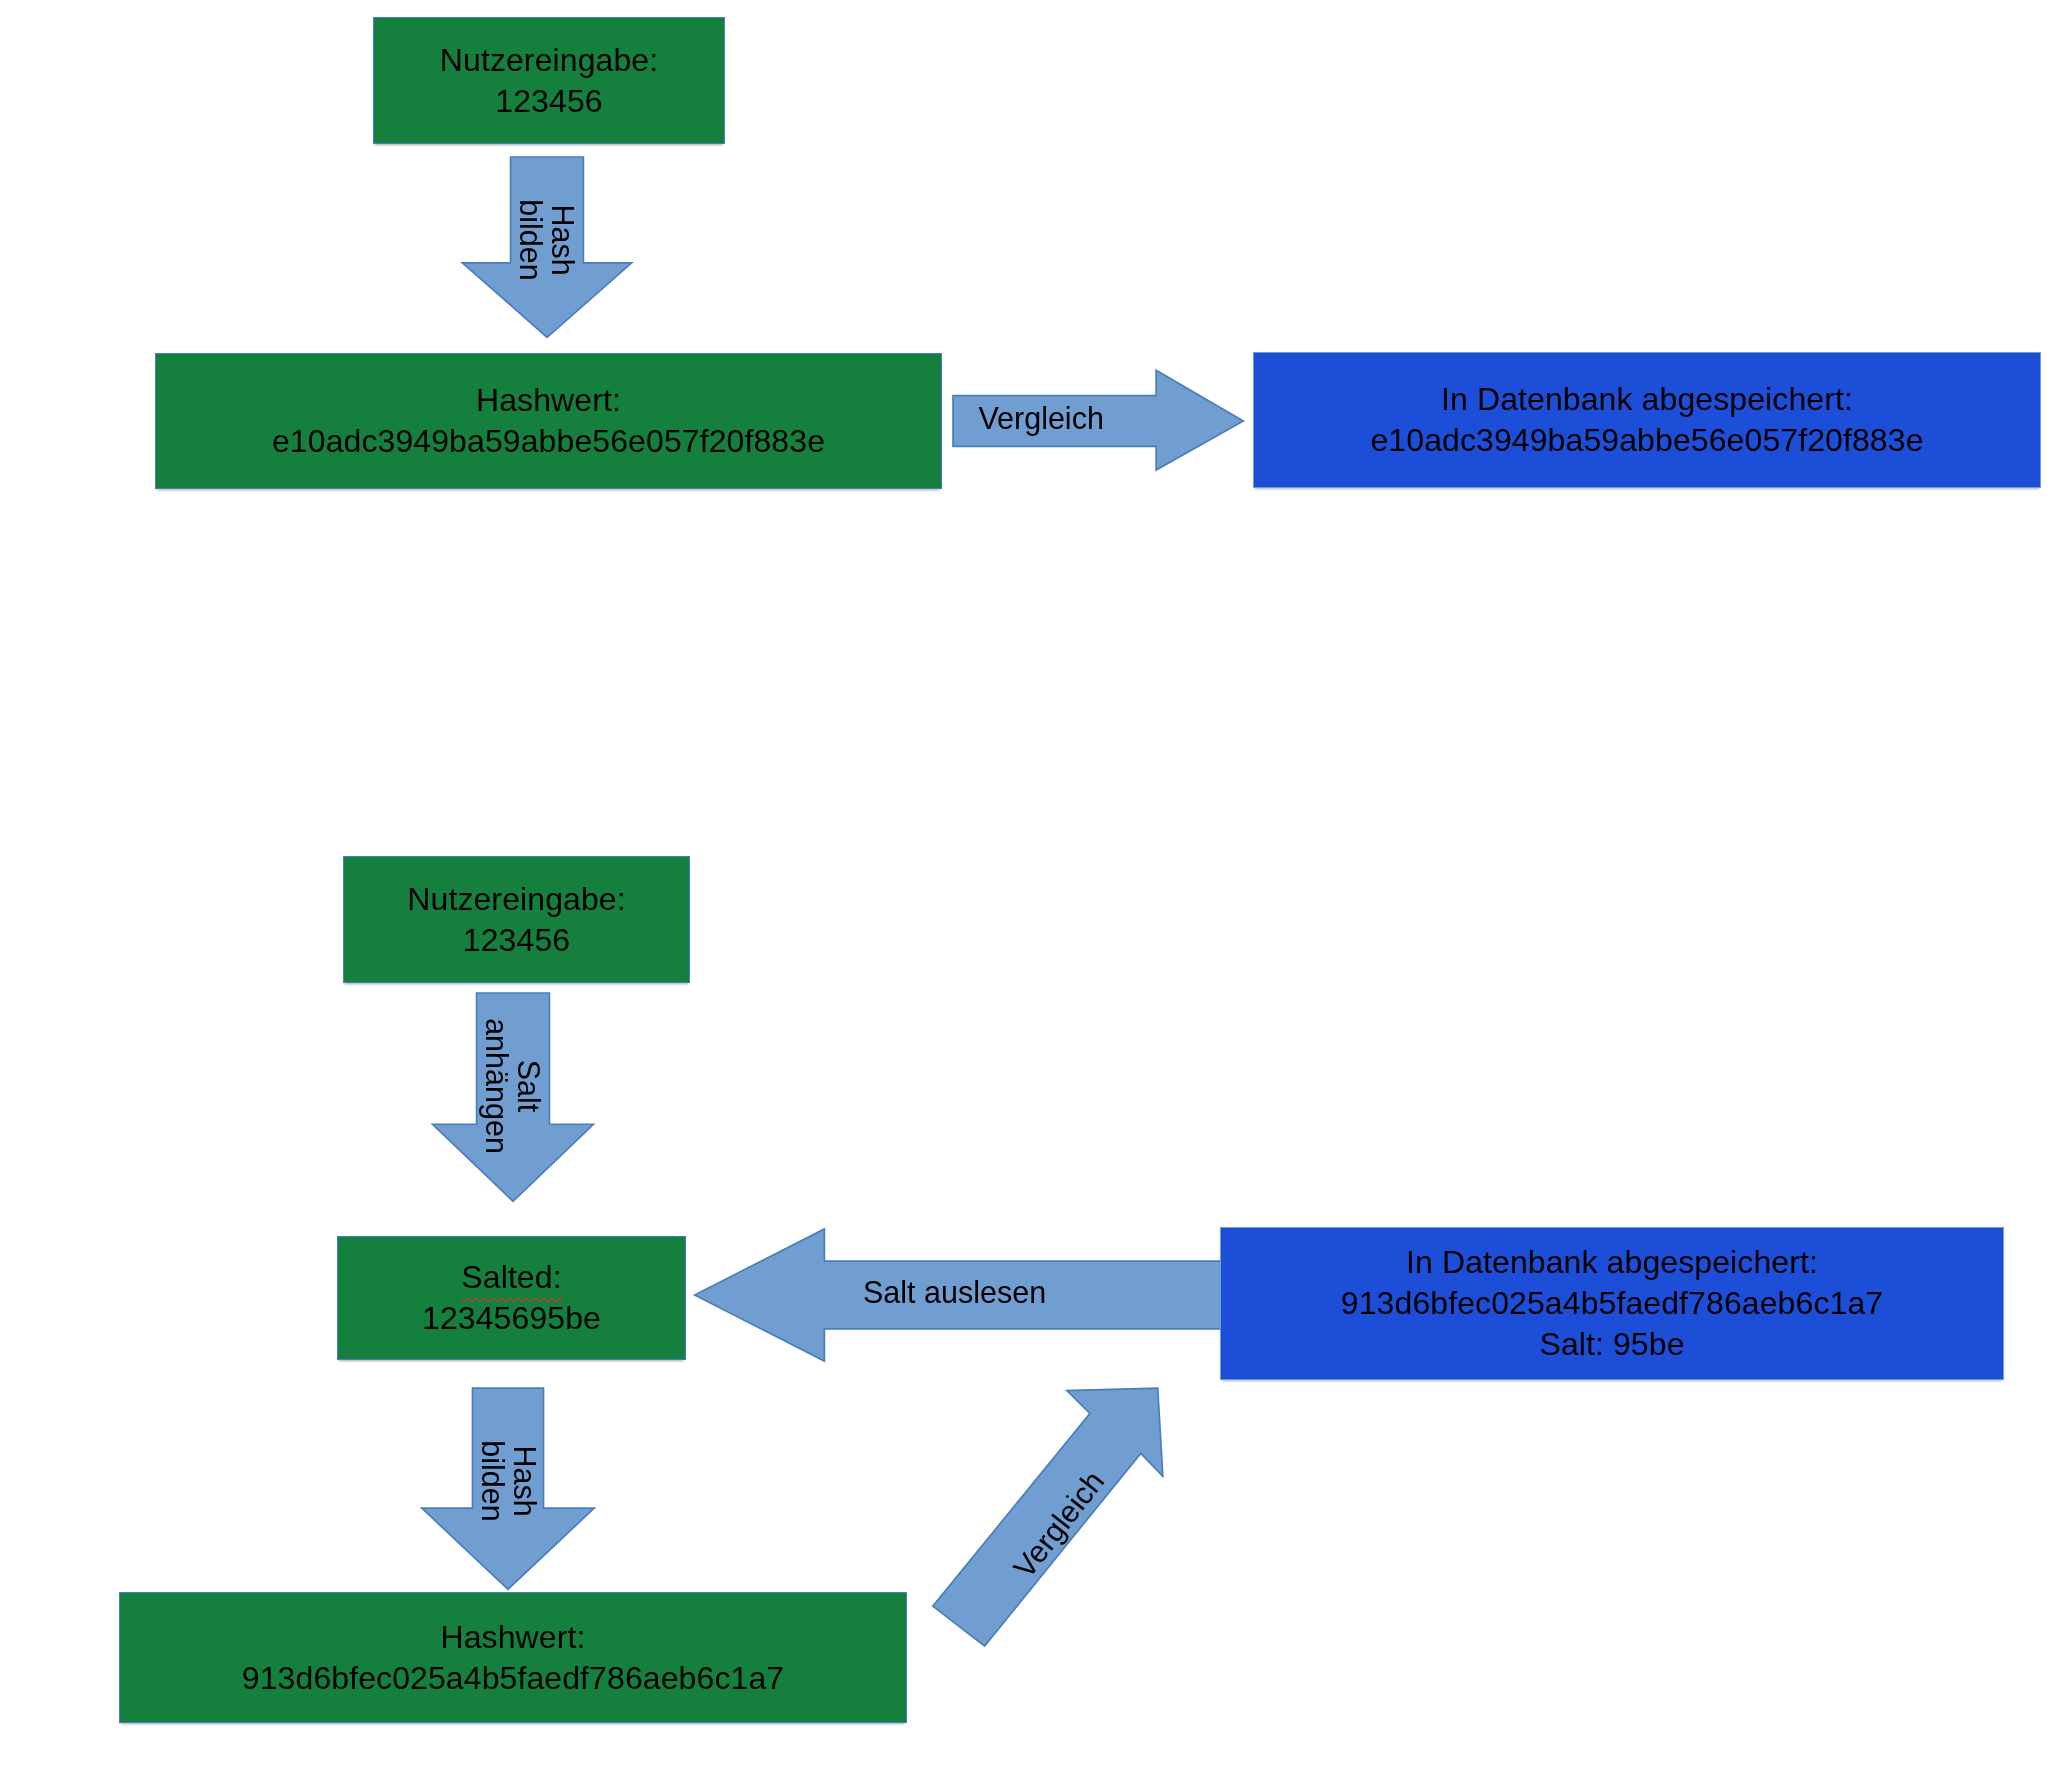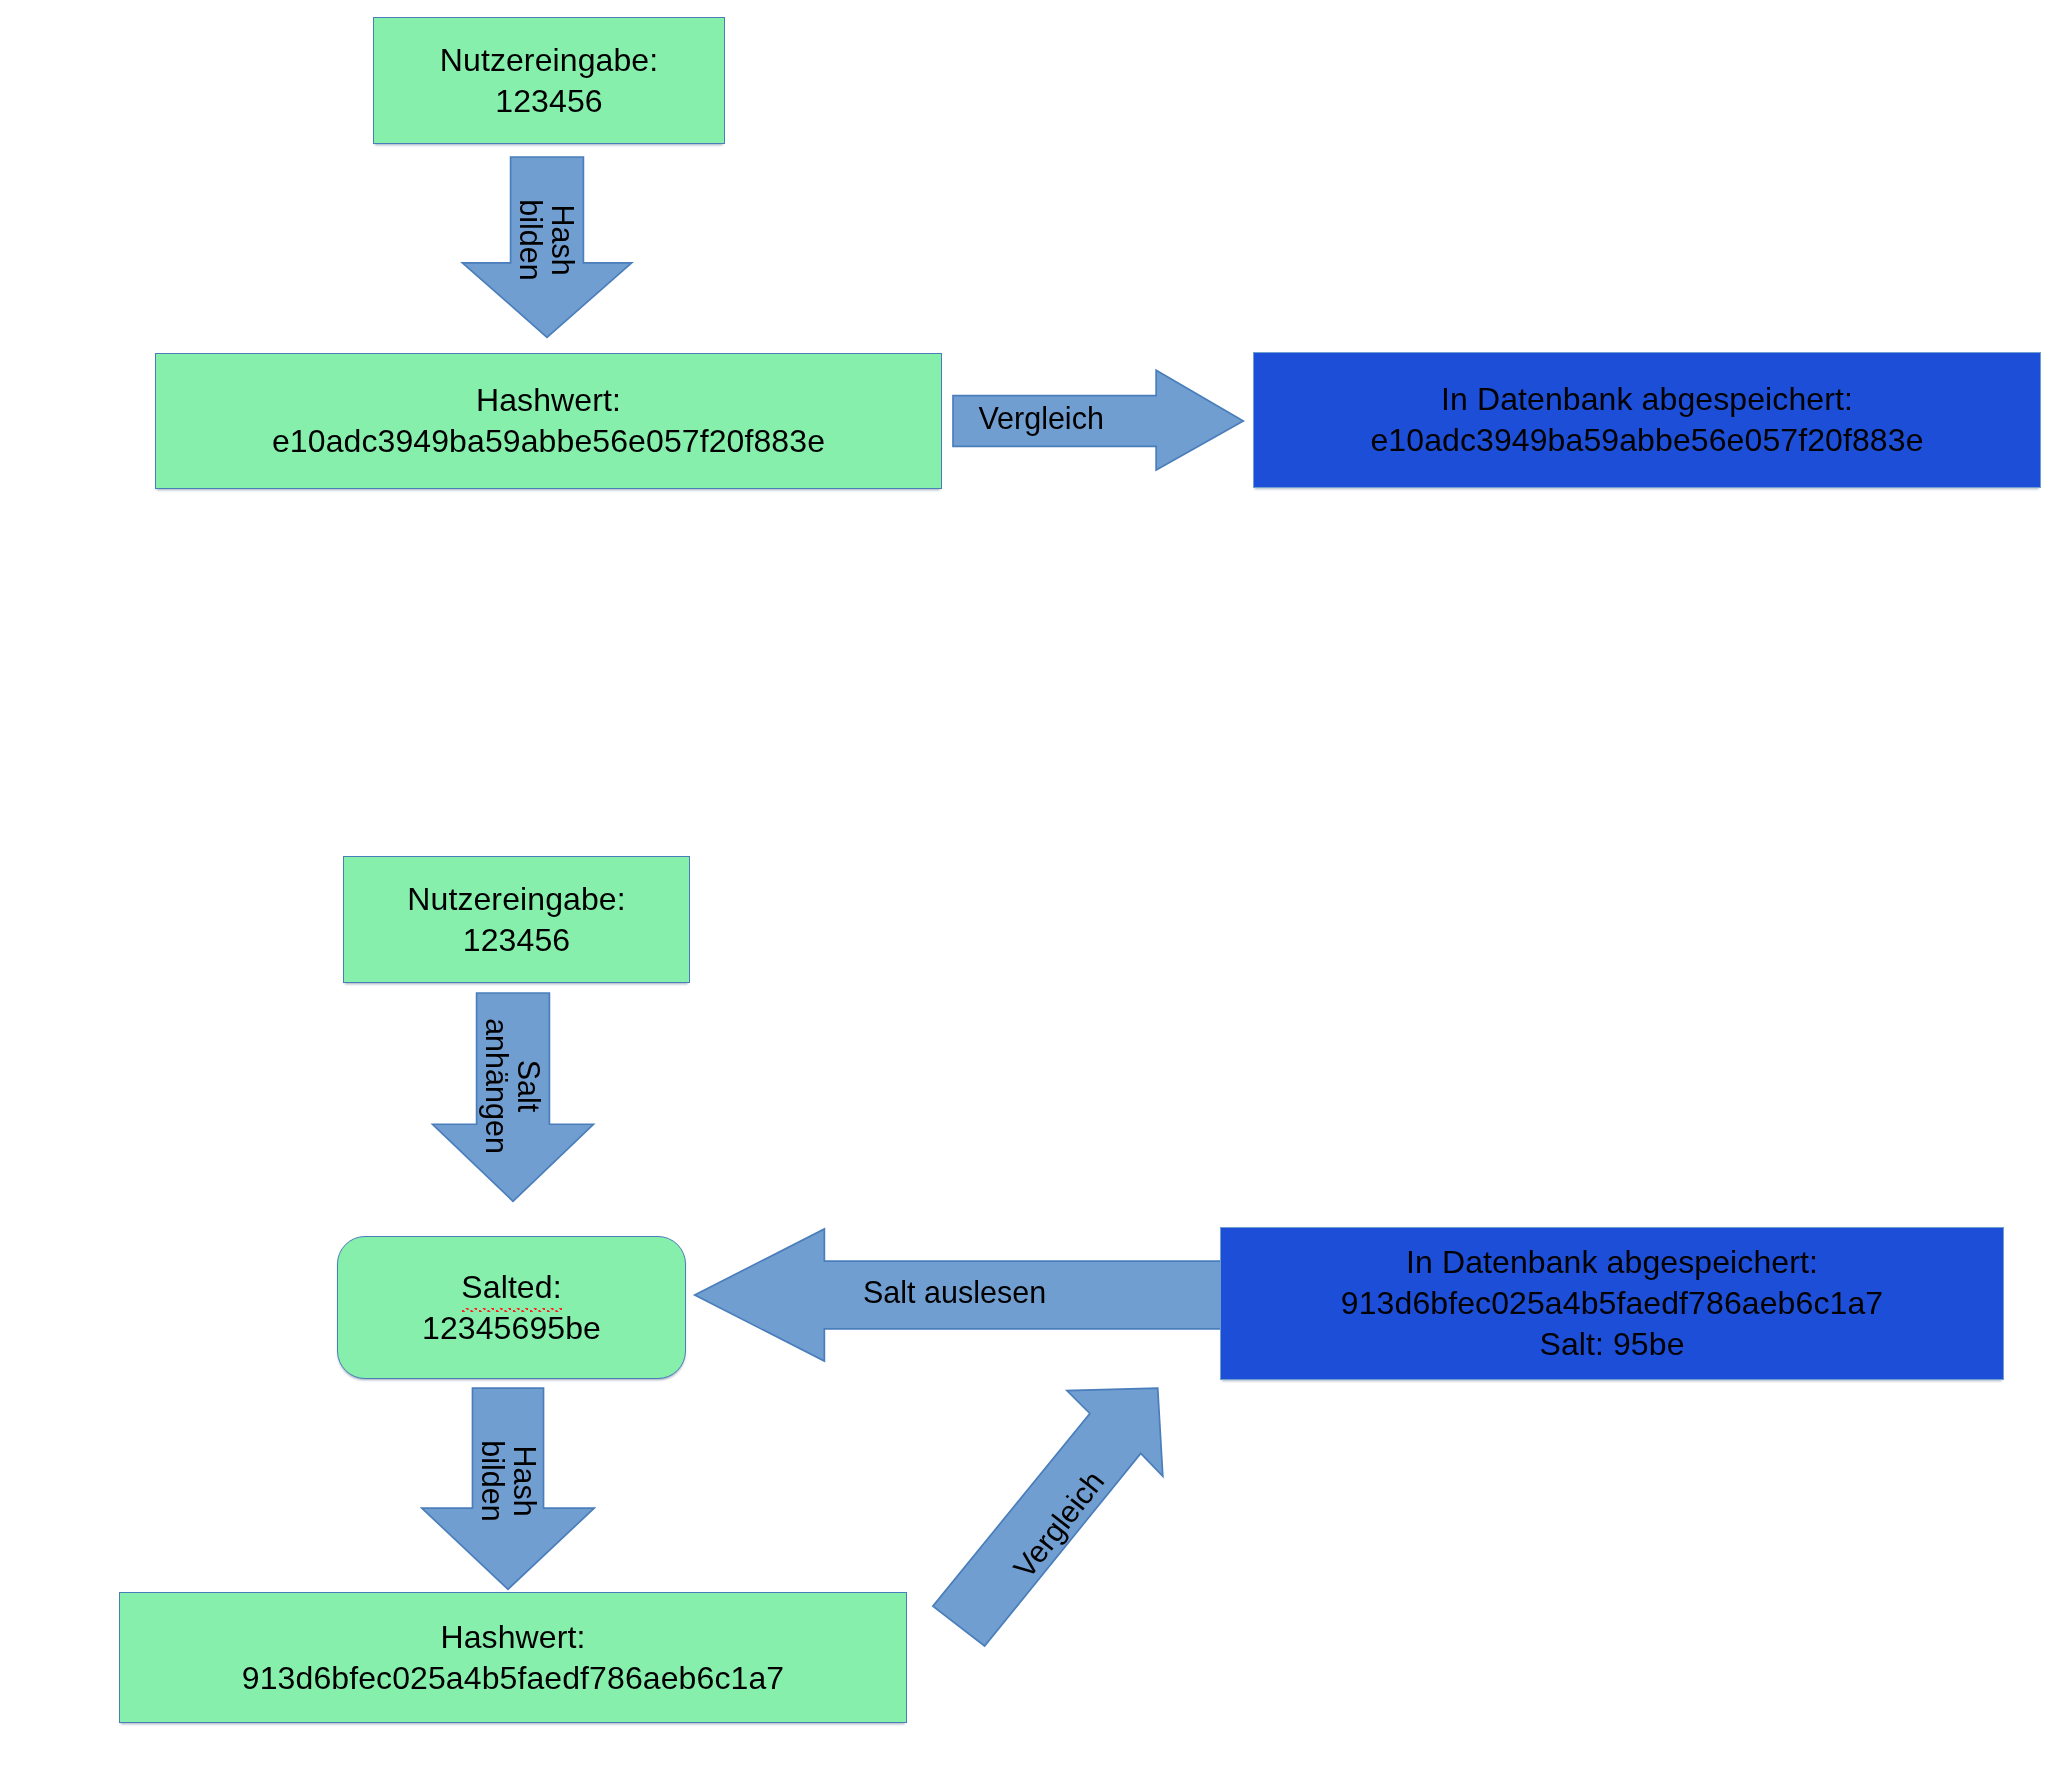--- a/index.html
+++ b/index.html
@@ -28,21 +28,21 @@
     flex-direction: column;
     align-items: center;
     justify-content: center;
     text-align: center;
     line-height: 1.28;
     font-size: 32px;
     letter-spacing: 0.1px;
     white-space: nowrap;
   }
   .node.blue {
-    background: #86efac;
+    background: #15803d;
     border: 1.7px solid #4a7ebb;
     box-shadow: 0 2.5px 2.5px -1.7px rgba(30,60,100,0.45);
   }
   .node.green {
     background: #1d4ed8;
     border: 1.7px solid #6e9fce;
     box-shadow: 0 2.5px 2.5px -1.7px rgba(30,60,100,0.40);
   }
   .node .line { display: block; }
 
@@ -137,21 +137,21 @@
   <div class="arrow" style="left:424px; top:993px; width:178px; height:210px;">
     <svg width="178" height="210" viewBox="0 0 210 248" aria-hidden="true">
       <polygon class="arrow-poly" points="62,0 148,0 148,155 200,155 105,246 10,155 62,155"></polygon>
     </svg>
     <div class="arrow-label rot-cw" style="left:-4.2px; top:61px; width:186px; text-align:center;">
       <span>Salt</span><br>
       <span>anhängen</span>
     </div>
   </div>
 
-  <div class="node blue" style="left:337px; top:1236px; width:349px; height:143px;border-radius:28px;">
+  <div class="node blue" style="left:337px; top:1236px; width:349px; height:124px;">
     <span class="line squiggle">Salted:</span>
     <span class="line">12345695be</span>
   </div>
 
   <div class="arrow" style="left:693px; top:1227px; width:534px; height:136px;">
     <svg width="534" height="136" viewBox="0 0 630 160" aria-hidden="true">
       <polygon class="arrow-poly" points="628,40 155,40 155,2 2,80 155,158 155,120 628,120"></polygon>
     </svg>
     <div class="arrow-label" style="left:170px; top:49px;">Salt auslesen</div>
   </div>

